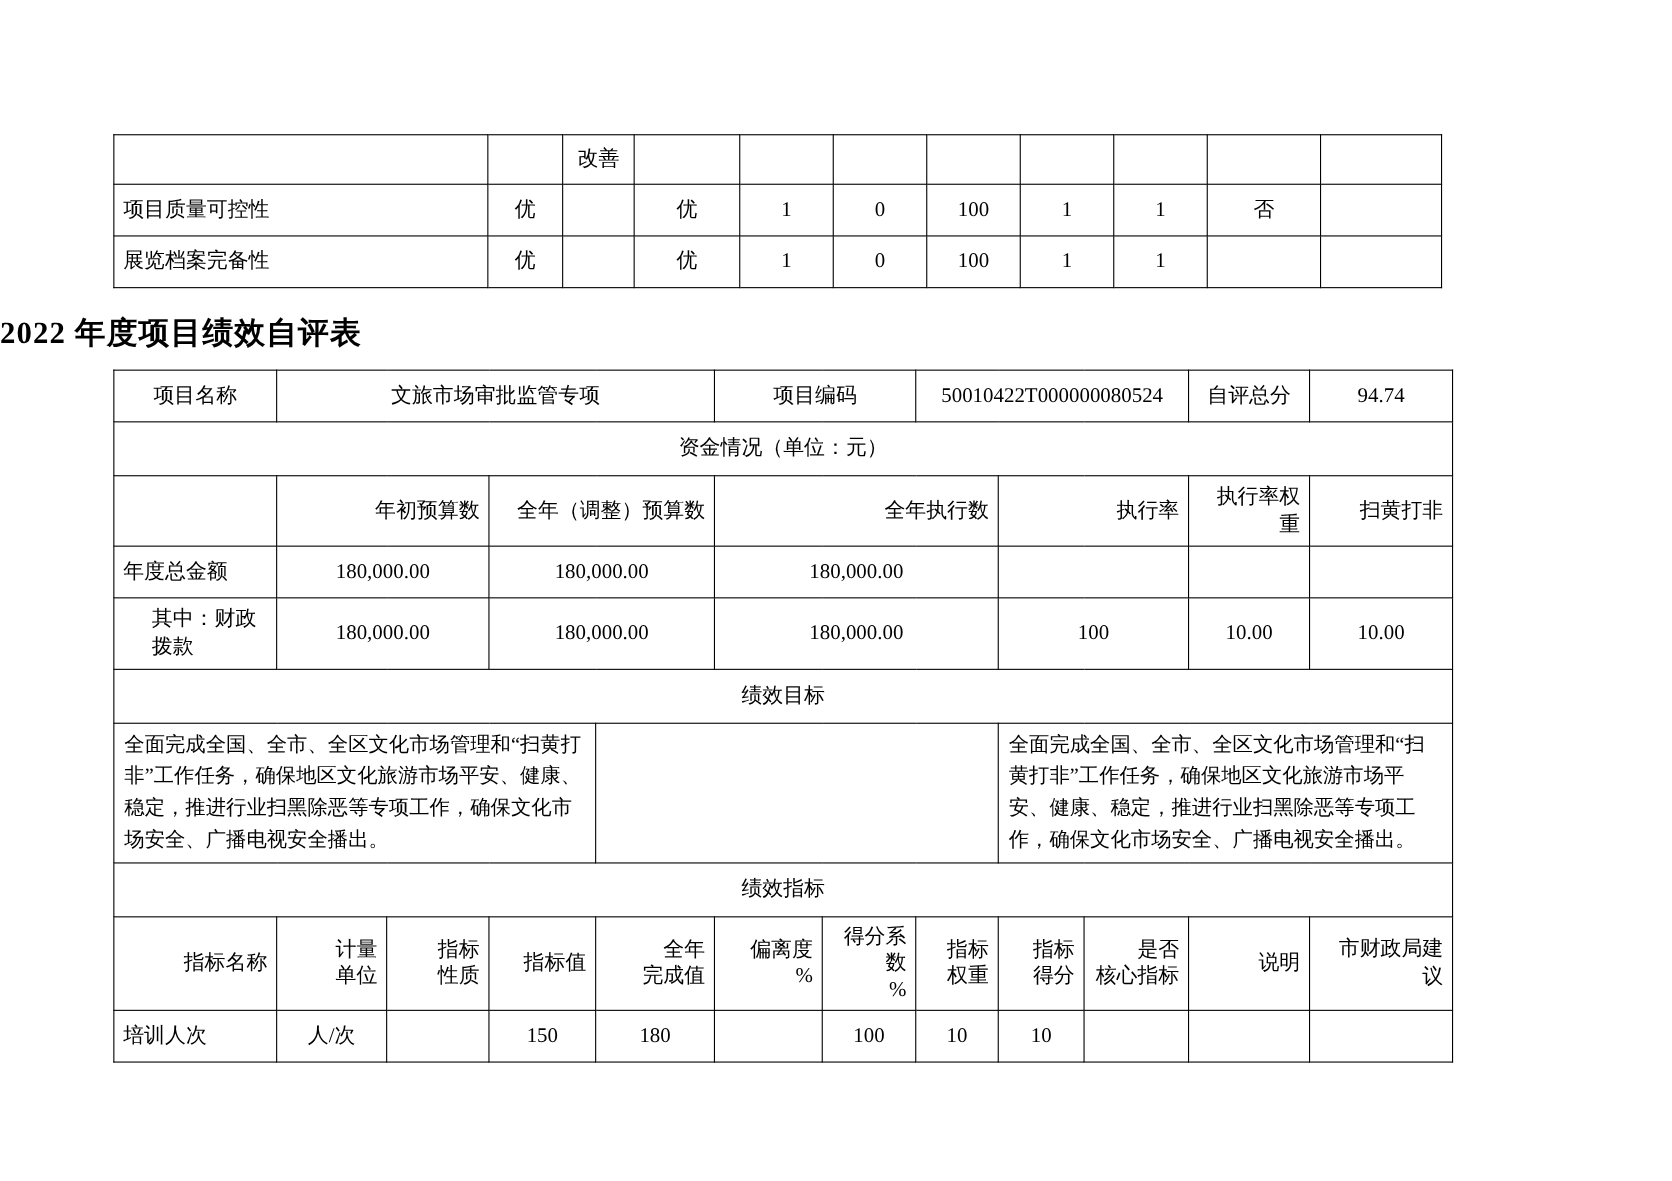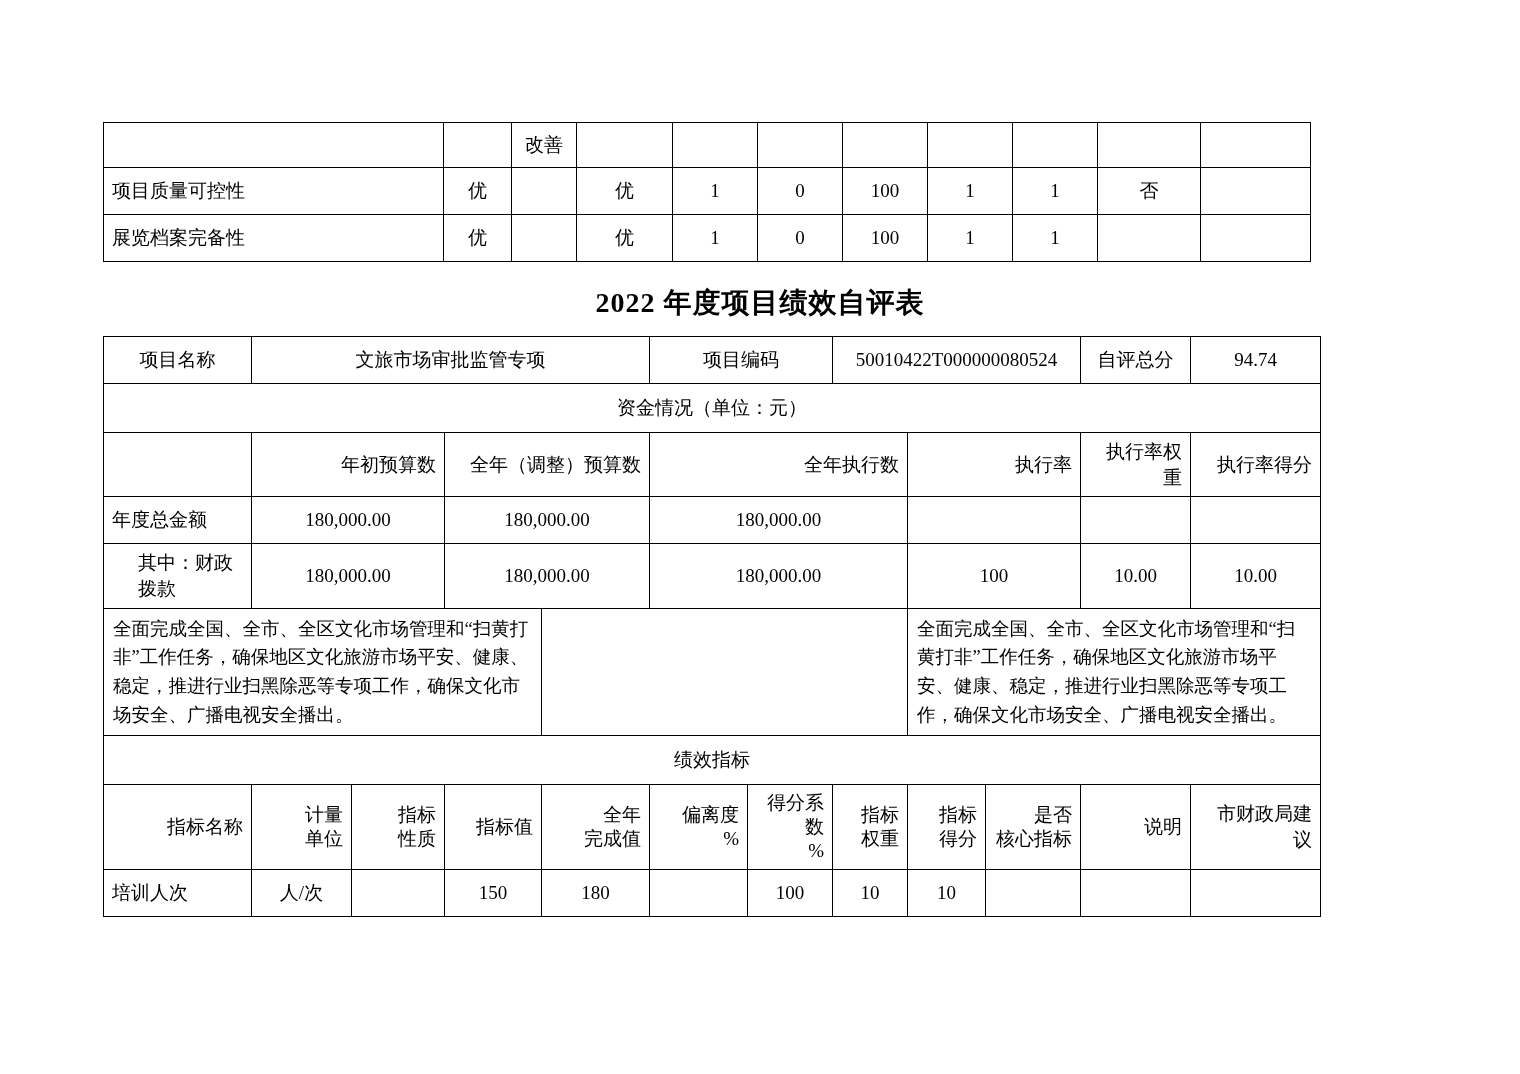--- a/index.html
+++ b/index.html
@@ -46,21 +46,21 @@
   .top-table td {
     height: 32px;
   }
 
   
   .doc-title {
     position: absolute;
     left: 0;
     top: 272px;
     width: 1520px;
-    text-align: center;
+    text-align: left;
     font-size: 28px;
     font-weight: bold;
     letter-spacing: 1px;
   }
 
   
   .main-table {
     position: absolute;
     left: 103px;
     top: 324px;
@@ -182,21 +182,21 @@
       <td class="section-label" colspan="12">资金情况（单位：元）</td>
     </tr>
 
     <tr class="tall-row">
       <td class="hdr"></td>
       <td class="hdr" colspan="2">年初预算数</td>
       <td class="hdr" colspan="2">全年（调整）预算数</td>
       <td class="hdr" colspan="3">全年执行数</td>
       <td class="hdr" colspan="2">执行率</td>
       <td class="hdr">执行率权重</td>
-      <td class="hdr">执行率得分</td>
+      <td class="hdr">扫黄打非</td>
     </tr>
 
     <tr class="tall-row">
       <td class="l">年度总金额</td>
       <td class="c" colspan="2">180,000.00</td>
       <td class="c" colspan="2">180,000.00</td>
       <td class="c" colspan="3">180,000.00</td>
       <td class="c" colspan="2"></td>
       <td class="c"></td>
       <td class="c"></td>
@@ -205,20 +205,23 @@
     <tr class="tall-row">
       <td class="l indent">其中：财政拨款</td>
       <td class="c" colspan="2">180,000.00</td>
       <td class="c" colspan="2">180,000.00</td>
       <td class="c" colspan="3">180,000.00</td>
       <td class="c" colspan="2">100</td>
       <td class="c">10.00</td>
       <td class="c">10.00</td>
     </tr>
 
+    <tr class="tall-row">
+      <td class="section-label" colspan="12">绩效目标</td>
+    </tr>
 
 
     <tr>
       <td class="goal-cell" colspan="4">全面完成全国、全市、全区文化市场管理和“扫黄打非”工作任务，确保地区文化旅游市场平安、健康、稳定，推进行业扫黑除恶等专项工作，确保文化市场安全、广播电视安全播出。</td>
       <td class="goal-cell" colspan="4"></td>
       <td class="goal-cell" colspan="4">全面完成全国、全市、全区文化市场管理和“扫黄打非”工作任务，确保地区文化旅游市场平安、健康、稳定，推进行业扫黑除恶等专项工作，确保文化市场安全、广播电视安全播出。</td>
     </tr>
 
     <tr class="tall-row">
       <td class="section-label" colspan="12">绩效指标</td>

